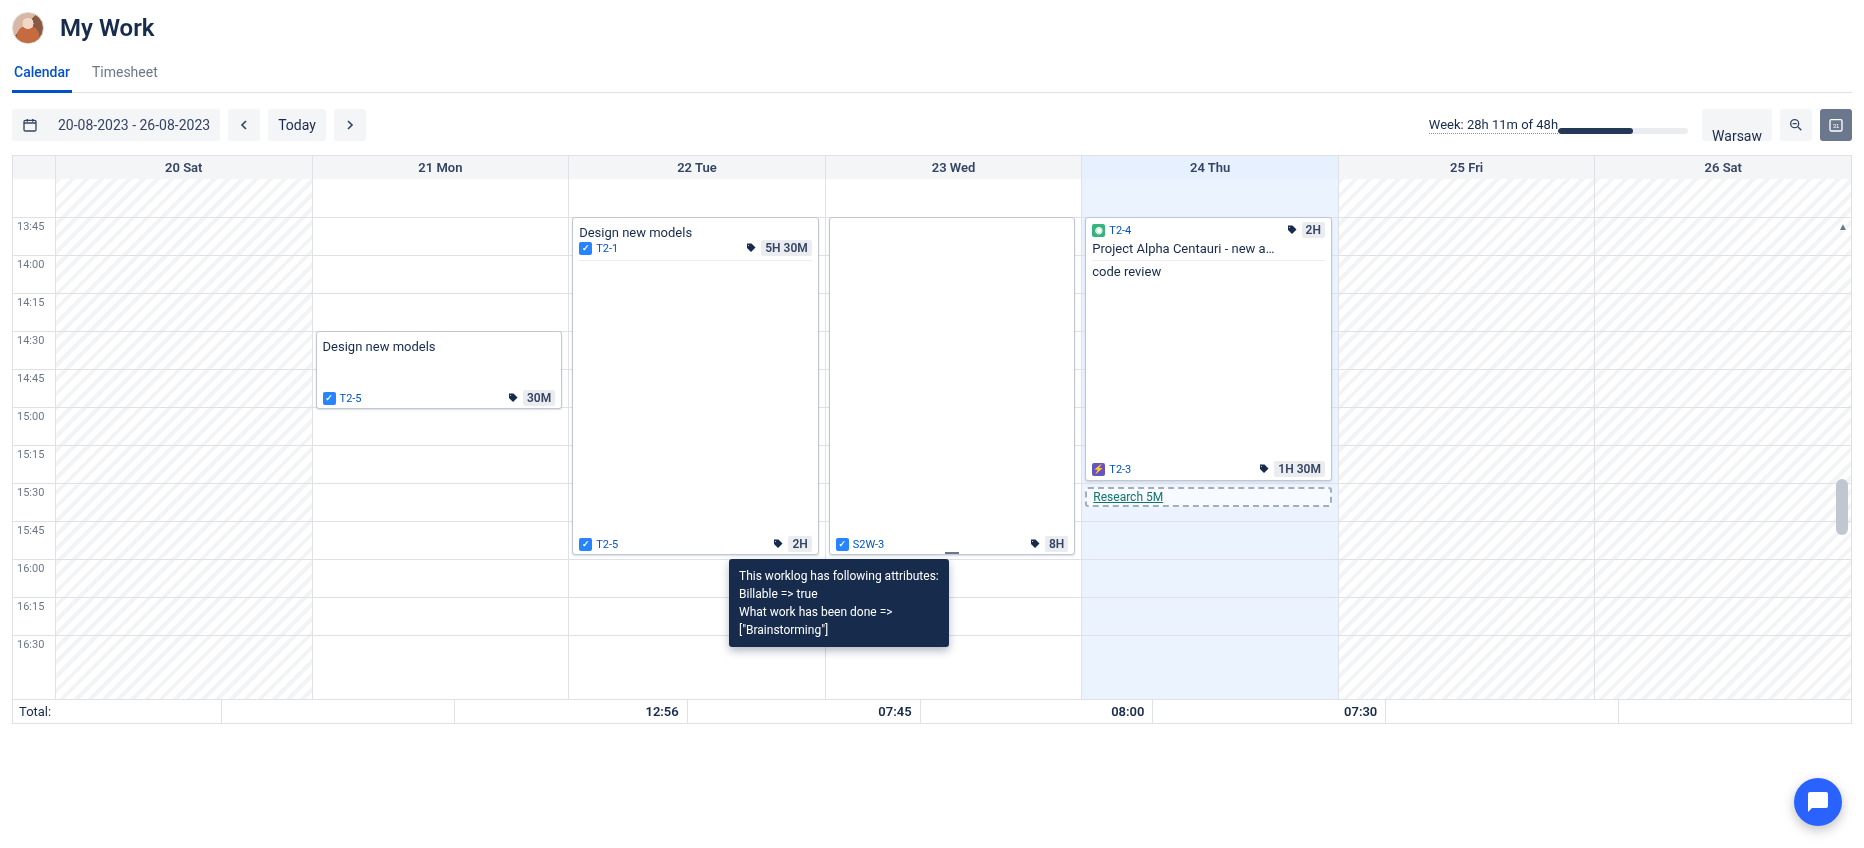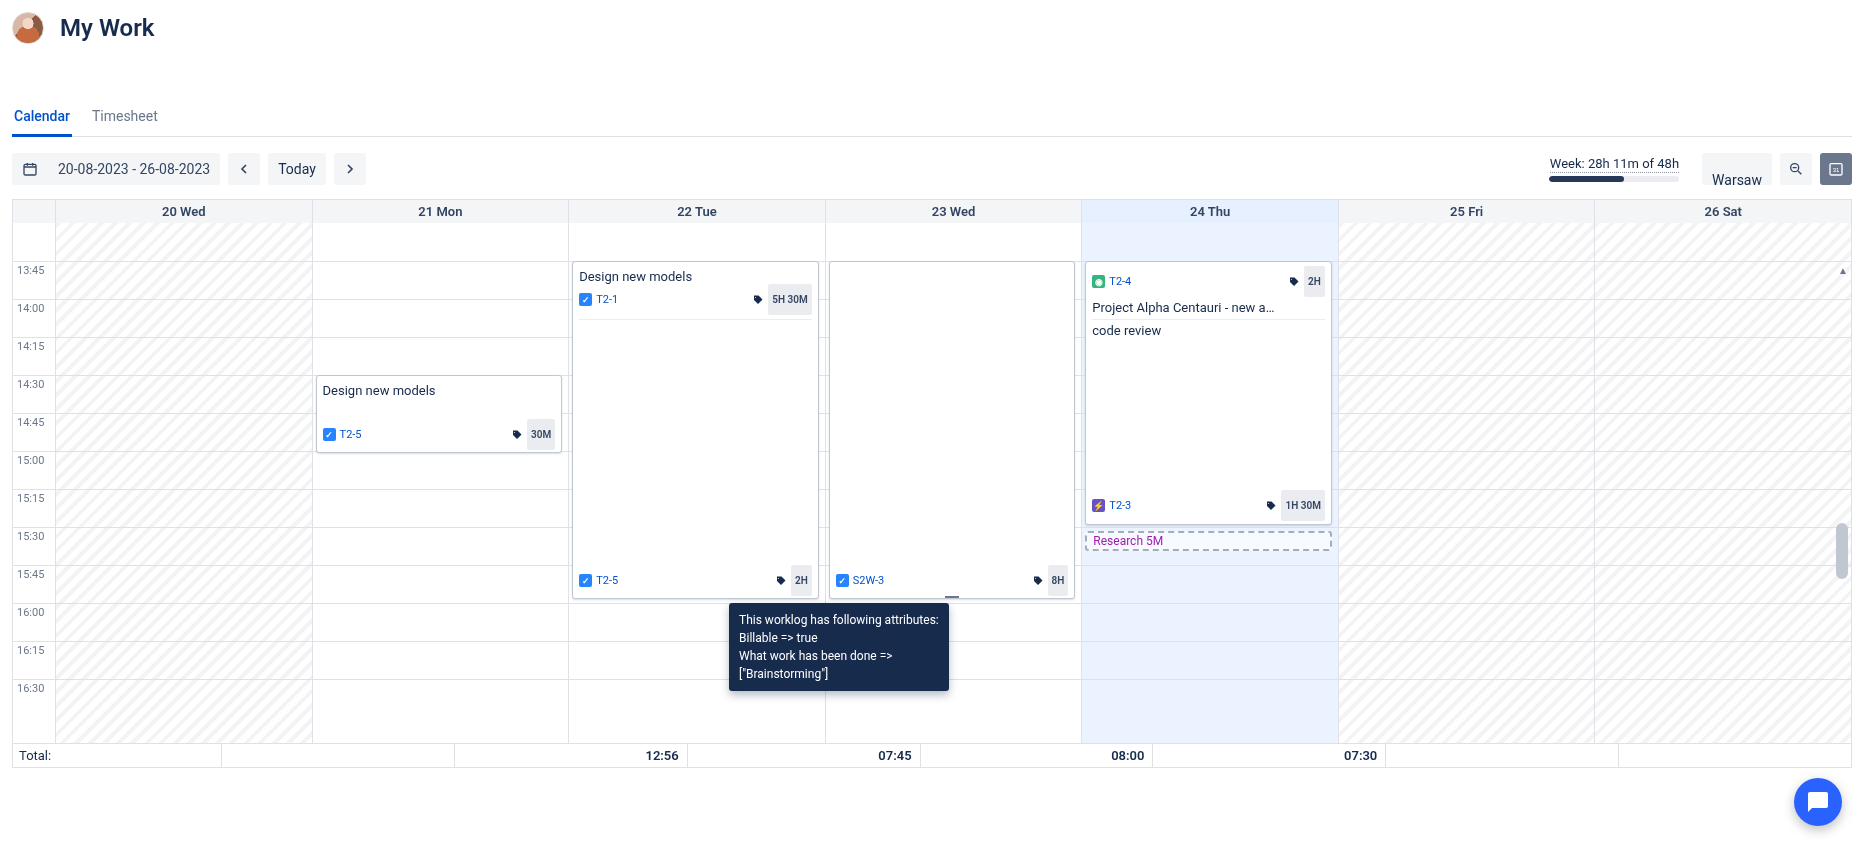--- a/index.html
+++ b/index.html
@@ -24,28 +24,28 @@
     background:var(--bg);
     font-size:13px;
     overflow:hidden;
   }
   .page{padding:8px 12px 0 12px;}
   .header{display:flex;align-items:center;gap:16px;padding:4px 0 6px 0;}
   .avatar{width:32px;height:32px;border-radius:50%;background:linear-gradient(135deg,#d7b7a5 40%,#8a5a44 41%);position:relative;overflow:hidden;border:1px solid #e0d5cd;}
   .avatar::after{content:"";position:absolute;inset:0;background:radial-gradient(circle at 50% 35%,#f3d6c4 0 22%,transparent 23%),radial-gradient(circle at 50% 80%,#c56b3f 0 40%,transparent 41%);}
   h1.title{font-size:24px;font-weight:600;margin:0;}
   .tabs{display:flex;gap:18px;border-bottom:1px solid var(--border);padding:4px 0 0 0;margin-top:4px;}
-  .tab{padding:6px 2px 10px 2px;color:var(--muted);cursor:pointer;font-size:14px;margin-top:44px;}
+  .tab{padding:6px 2px 10px 2px;color:var(--muted);cursor:pointer;font-size:14px;}
   .tab.active{color:var(--blue);border-bottom:3px solid var(--blue);font-weight:500;margin-bottom:-1px;}
   .toolbar{display:flex;align-items:center;gap:8px;margin-top:16px;}
   .btn{background:var(--header-bg);border-radius:3px;display:flex;align-items:center;justify-content:center;color:var(--text);font-size:14px;padding:6px 10px;cursor:pointer;height:32px;}
   .btn svg{display:block;}
   .range-btn{gap:20px;font-weight:400;color:#344563;}
   .toolbar .spacer{flex:1;}
-  .week-summary{display:flex;flex-direction:column;align-items:flex-end;margin-right:15px;}
+  .week-summary{display:flex;flex-direction:row;align-items:flex-end;margin-right:6px;}
   .week-summary .lbl{font-size:13px;color:var(--text);border-bottom:1px dotted #8993A4;padding-bottom:1px;}
   .progress{width:130px;height:6px;background:#EBECF0;border-radius:3px;margin-top:3px;overflow:hidden;}
   .progress .fill{height:100%;background:#253858;border-radius:3px;}
   .tz-btn{gap:22px;flex-direction:column;}
   .icon-btn{width:32px;padding:0;}
 
   
   .cal-wrap{margin-top:14px;border:1px solid var(--border);position:relative;}
   .day-header{display:flex;background:var(--header-bg);}
   .time-col-h{width:var(--time-w);flex:0 0 var(--time-w);}
@@ -64,30 +64,30 @@
 
   
   .evt{position:absolute;left:3px;right:6px;background:#fff;border:1px solid #C1C7D0;border-radius:3px;box-shadow:0 1px 2px rgba(9,30,66,.15);padding:4px 6px 2px 6px;overflow:hidden;cursor:pointer;}
   .evt .row1{display:flex;align-items:center;justify-content:space-between;gap:6px;font-size:11px;}
   .evt .issue{display:flex;align-items:center;gap:4px;color:var(--blue);}
   .evt .issue-icon{width:13px;height:13px;border-radius:2px;display:flex;align-items:center;justify-content:center;color:#fff;font-size:9px;font-weight:bold;}
   .evt .issue-icon.task{background:#2684FF;}
   .evt .issue-icon.story{background:#36B37E;}
   .evt .issue-icon.epic{background:#6554C0;}
   .dur-wrap{display:flex;align-items:center;gap:4px;}
-  .dur{background:#EBECF0;border-radius:2px;padding:10px 4px;font-size:10px;color:#344563;font-weight:600;}
+  .dur{background:#EBECF0;border-radius:2px;padding:1px 4px;font-size:12px;color:#344563;font-weight:600;}
   .tag-icon{width:12px;height:12px;}
   .evt .title{font-size:13px;color:var(--text);margin-top:3px;white-space:nowrap;overflow:hidden;text-overflow:ellipsis;}
   .evt .divider{border-top:1px solid #EBECF0;margin-top:4px;}
   .evt .sub{font-size:13px;color:var(--text);margin-top:3px;}
   .evt.bottom-row{display:flex;flex-direction:column;justify-content:space-between;}
   .evt.bottom-row .title{order:-1;}
   .evt .row-bottom{display:flex;align-items:center;justify-content:space-between;margin-top:auto;font-size:11px;}
 
-  .ghost{position:absolute;left:3px;right:6px;border:2px dashed #A5ADBA;border-radius:3px;padding:1px 6px;background:rgba(255,255,255,.6);color:#a21caf;font-size:12px;cursor:pointer;}
+  .ghost{position:absolute;left:3px;right:6px;border:2px dashed #A5ADBA;border-radius:3px;padding:1px 6px;background:rgba(255,255,255,.6);color:#0f766e;font-size:12px;cursor:pointer;text-decoration:underline;}
   .drag-handle{position:absolute;left:50%;bottom:-2px;transform:translateX(-50%);width:14px;height:2px;border-top:2px solid #6B778C;border-bottom:2px solid #6B778C;}
 
   
   .tooltip{position:absolute;background:#172B4D;color:#fff;font-size:12px;padding:8px 10px;border-radius:3px;max-width:240px;line-height:1.5;box-shadow:0 4px 8px rgba(9,30,66,.3);}
 
   
   .footer{display:flex;border-top:1px solid var(--border);}
   .footer .fcell{flex:1;min-width:var(--col-w);border-left:1px solid var(--border);text-align:right;padding:4px 8px;font-size:13px;color:var(--text);font-weight:600;}
   .footer .fcell:first-child{flex:0 0 var(--time-w);border-left:0;text-align:left;color:var(--text);font-weight:400;padding-left:6px;}
 
@@ -160,21 +160,21 @@
       <svg width="16" height="16" viewBox="0 0 24 24" fill="#fff">
           <rect x="3" y="4" width="18" height="17" rx="2" fill="none" stroke="#fff" stroke-width="2"></rect>
           <text x="12" y="17" text-anchor="middle" font-size="9" font-family="Arial" fill="#fff">31</text>
         </svg>
     </div>
   </div>
 
   <div class="cal-wrap">
     <div class="day-header">
       <div class="time-col-h"></div>
-      <div class="day-h">20 Wed</div>
+      <div class="day-h">20 Sat</div>
       <div class="day-h">21 Mon</div>
       <div class="day-h">22 Tue</div>
       <div class="day-h">23 Wed</div>
       <div class="day-h today">24 Thu</div>
       <div class="day-h">25 Fri</div>
       <div class="day-h">26 Sat</div>
     </div>
 
     <div class="grid">
 

